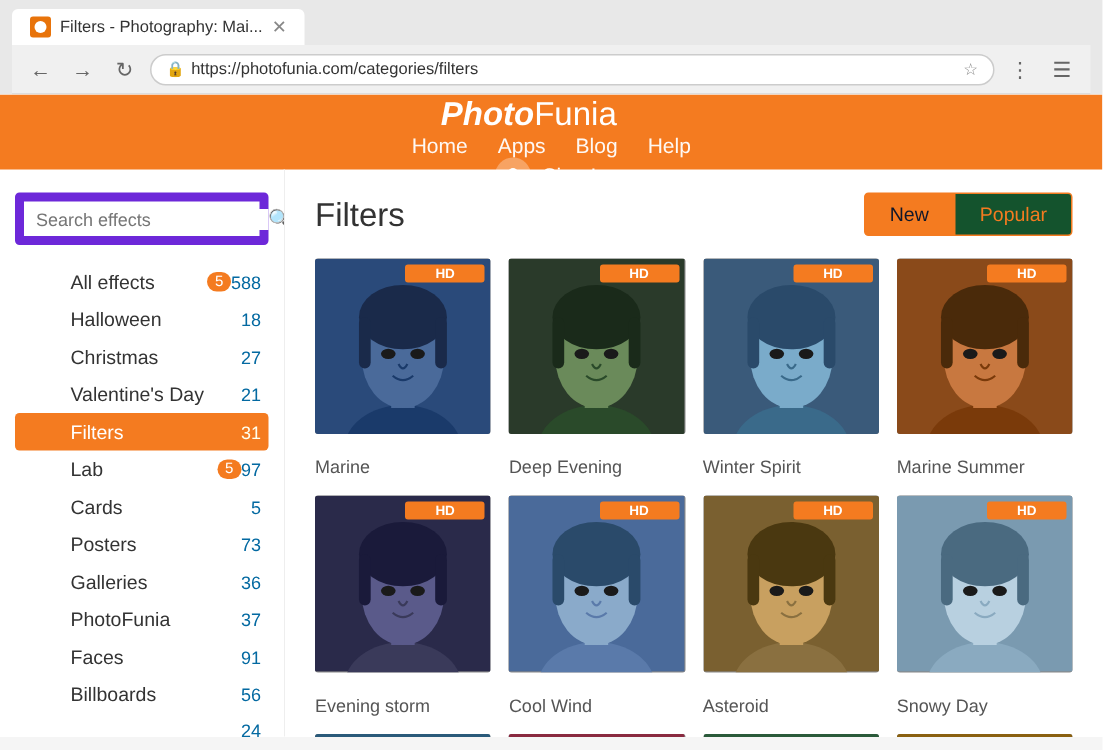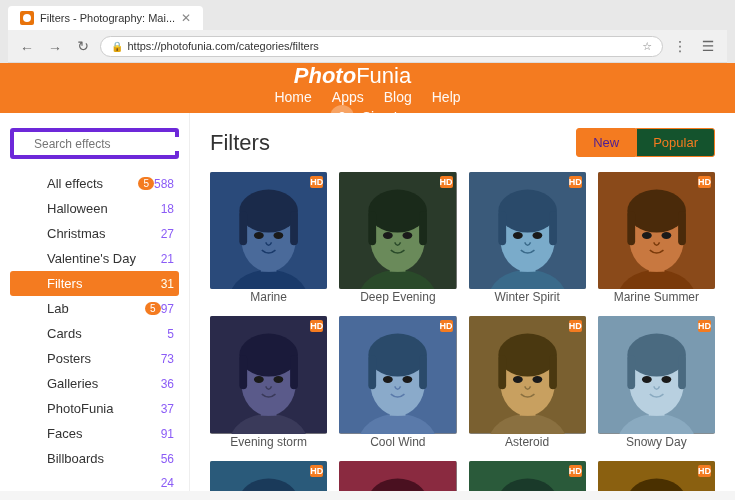--- a/index.html
+++ b/index.html
@@ -31,47 +31,47 @@
     .main-nav a { color: #fff; text-decoration: none; font-size: 14px; opacity: 0.95; }
     .header-right { display: flex; align-items: center; gap: 8px; }
     .user-icon { width: 24px; height: 24px; background: rgba(255,255,255,0.3); border-radius: 50%; display: flex; align-items: center; justify-content: center; color: #fff; font-size: 13px; }
     .sign-in { color: #fff; font-size: 14px; text-decoration: none; }
 
     
     .content-area { display: flex; height: calc(100% - 50px); }
 
     
     .sidebar { width: 190px; min-width: 190px; padding: 15px 10px; border-right: 1px solid #eee; overflow-y: auto; background: #fff; }
-    .search-box { display: flex; align-items: center; border: 4px solid #6d28d9; border-radius: 3px; padding: 4px 20px; margin-bottom: 12px; background: #fff; }
+    .search-box { display: flex; align-items: center; border: 6px solid #6d28d9; border-radius: 3px; padding: 4px 8px; margin-bottom: 12px; background: #fff; }
     .search-box input { border: none; outline: none; font-size: 12px; color: #666; flex: 1; }
     .search-icon { color: #aaa; font-size: 13px; }
 
     .sidebar-item { display: flex; align-items: center; padding: 5px 5px; cursor: pointer; border-radius: 2px; }
     .sidebar-item.active { background: #f47b20; color: #fff; border-radius: 3px; }
     .sidebar-label { flex: 1; font-size: 13px; margin-left: 32px; }
     .badge { font-size: 10px; padding: 1px 5px; border-radius: 8px; background: #f47b20; color: #fff; margin-left: 4px; }
-    .count { font-size: 12px; color: #8b5cf6; margin-left: auto; }
+    .count { font-size: 12px; color: #0369a1; margin-left: auto; }
     .sidebar-item.active .count { color: #ffe; }
 
     
     .main-content { flex: 1; padding: 15px 20px; overflow-y: auto; background: #fff; }
     .filters-header { display: flex; align-items: center; justify-content: space-between; margin-bottom: 15px; }
     .filters-title { font-size: 22px; font-weight: normal; color: #333; }
     .filter-buttons { display: flex; gap: 0; }
     .filter-btn { padding: 6px 16px; font-size: 13px; cursor: pointer; border: 1px solid #f47b20; background: #14532d; color: #f47b20; }
-    .filter-btn.active { background: #f47b20; color: #4c1d95; }
+    .filter-btn.active { background: #f47b20; color: #0f172a; }
     .filter-btn:first-child { border-radius: 3px 0 0 3px; }
     .filter-btn:last-child { border-radius: 0 3px 3px 0; }
 
     
     .effects-grid { display: grid; grid-template-columns: repeat(4, 1fr); gap: 12px; }
     .effect-card { cursor: pointer; }
     .effect-img { position: relative; width: 100%; aspect-ratio: 1; background: #888; overflow: hidden; border-radius: 2px; }
-    .hd-badge { position: absolute; top: 4px; right: 4px; background: #f47b20; color: #fff; font-size: 9px; font-weight: bold; padding: 1px 0; border-radius: 2px; }
-    .effect-name { text-align: center; font-size: 12px; color: #555; margin-top: 1px; }
+    .hd-badge { position: absolute; top: 4px; right: 4px; background: #f47b20; color: #fff; font-size: 9px; font-weight: bold; padding: 1px 20px; border-radius: 2px; }
+    .effect-name { font-size: 12px; color: #555; margin-top: 15px; }
   </style>
 </head>
 <body>
 
 <div>
   <div class="browser-chrome">
     <div class="browser-tabs">
       <div class="browser-tab">
         <div class="browser-tab-icon">
           <svg width="10" height="10" viewBox="0 0 10 10">

